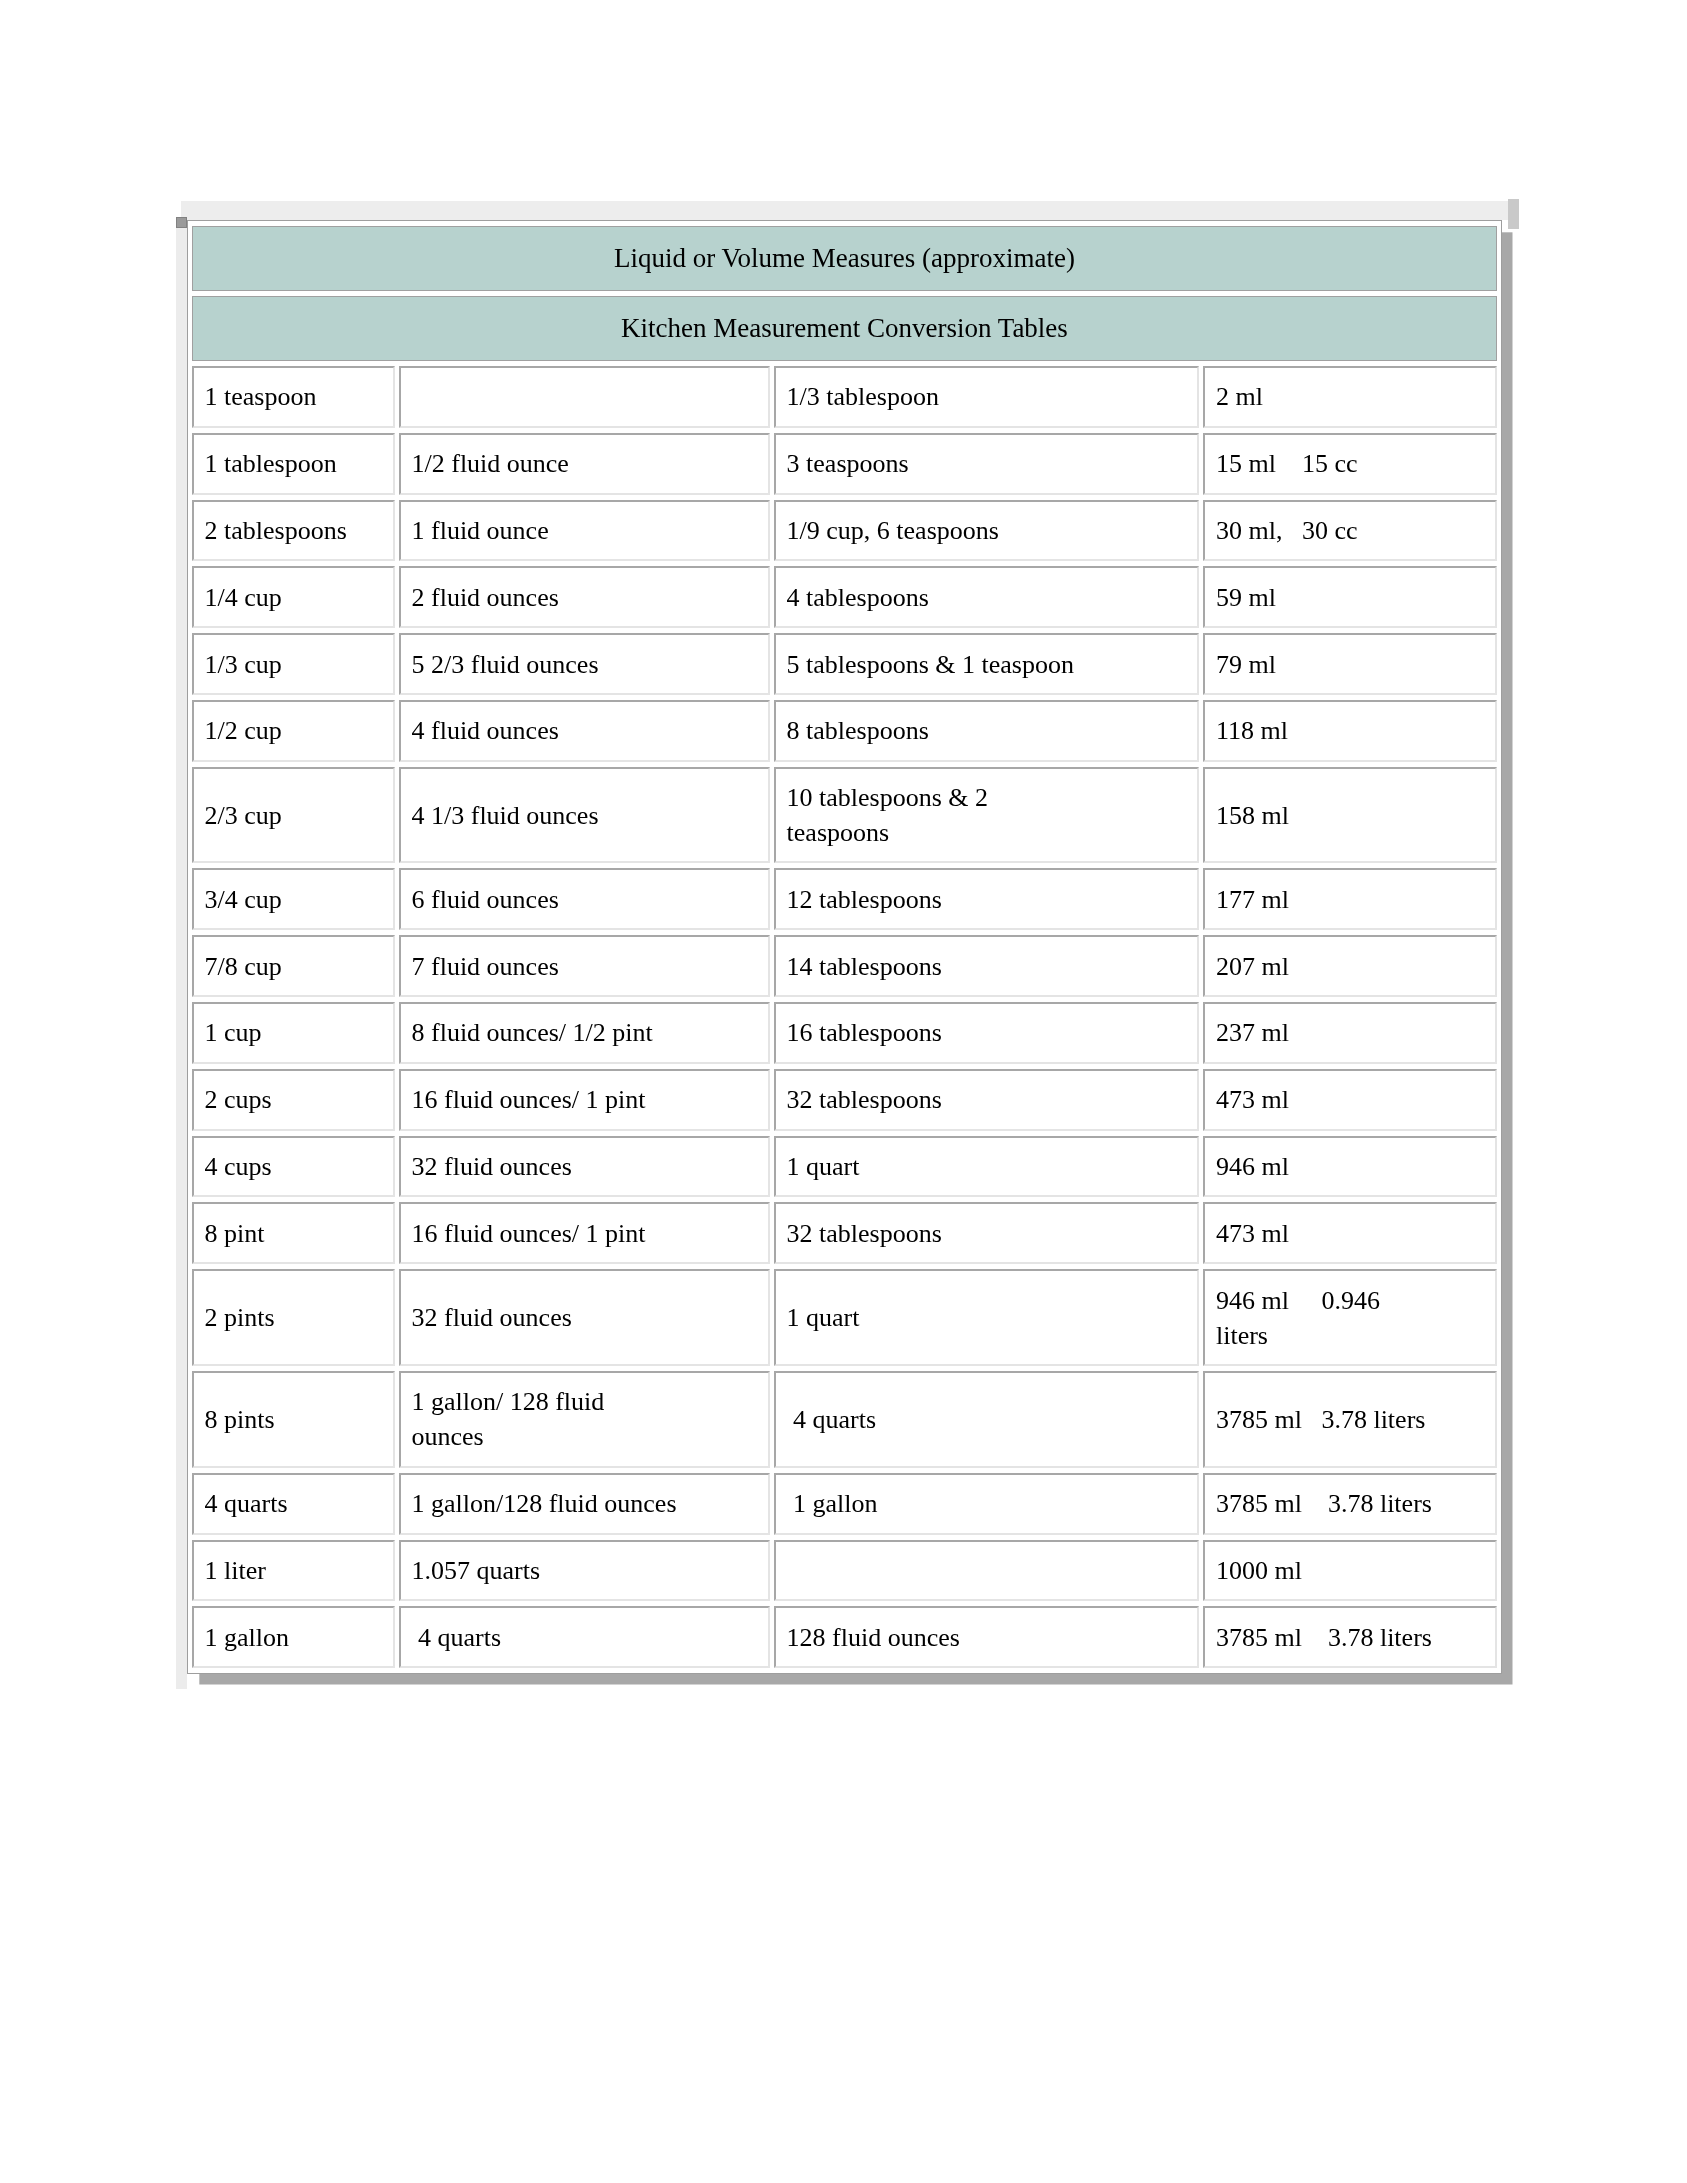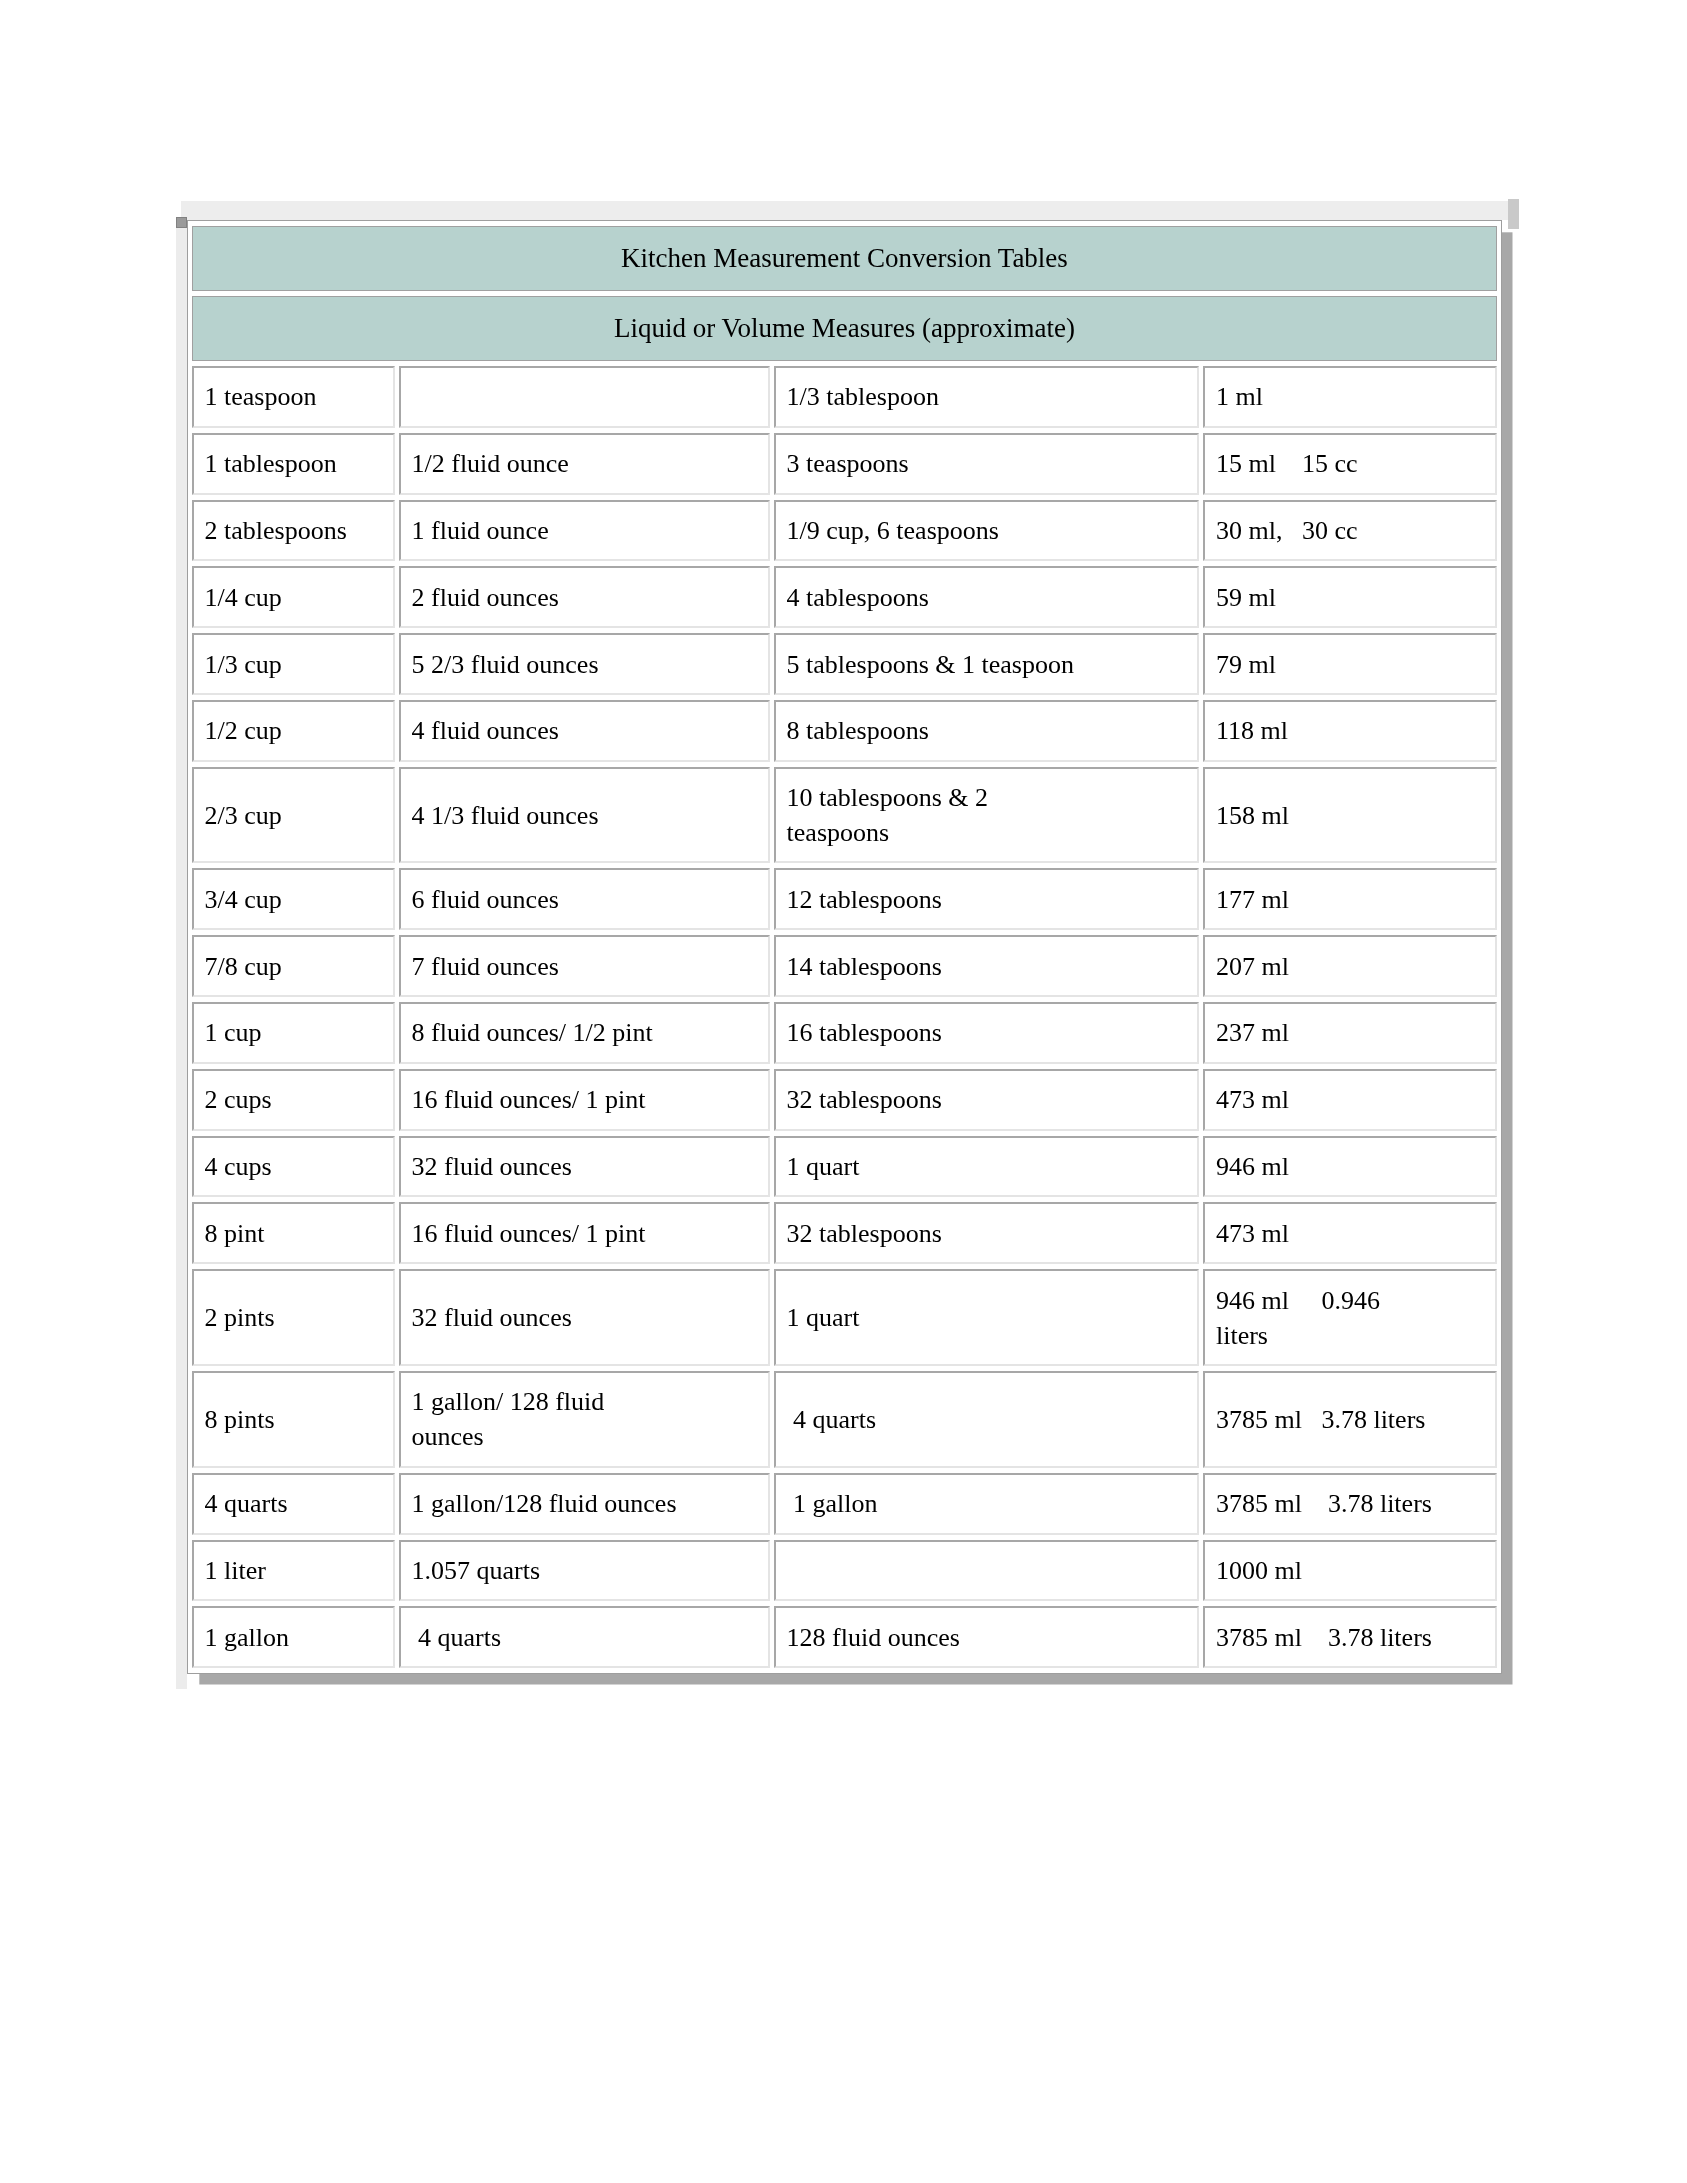--- a/index.html
+++ b/index.html
@@ -82,31 +82,31 @@
 
 <table class="conv-table">
   <colgroup>
     <col style="width:15.7%">
     <col style="width:28.7%">
     <col style="width:32.9%">
     <col style="width:22.7%">
   </colgroup>
   <tbody>
     <tr>
-      <td colspan="4" class="hdr" style="background: rgb(183, 210, 206);">Kitchen Measurement Conversion Tables</td>
+      <td colspan="4" class="hdr" style="background: rgb(183, 210, 206);">Liquid or Volume Measures (approximate)</td>
     </tr>
     <tr>
-      <td colspan="4" class="hdr" style="background: rgb(183, 210, 206);">Liquid or Volume Measures (approximate)</td>
+      <td colspan="4" class="hdr" style="background: rgb(183, 210, 206);">Kitchen Measurement Conversion Tables</td>
     </tr>
 
   <tr>
         <td class="cell">1 teaspoon</td>
         <td class="cell"></td>
         <td class="cell">1/3 tablespoon</td>
-        <td class="cell">1 ml</td>
+        <td class="cell">2 ml</td>
       </tr>
       <tr>
         <td class="cell">1 tablespoon</td>
         <td class="cell">1/2 fluid ounce</td>
         <td class="cell">3 teaspoons</td>
         <td class="cell">15 ml    15 cc</td>
       </tr>
       <tr>
         <td class="cell">2 tablespoons</td>
         <td class="cell">1 fluid ounce</td>

